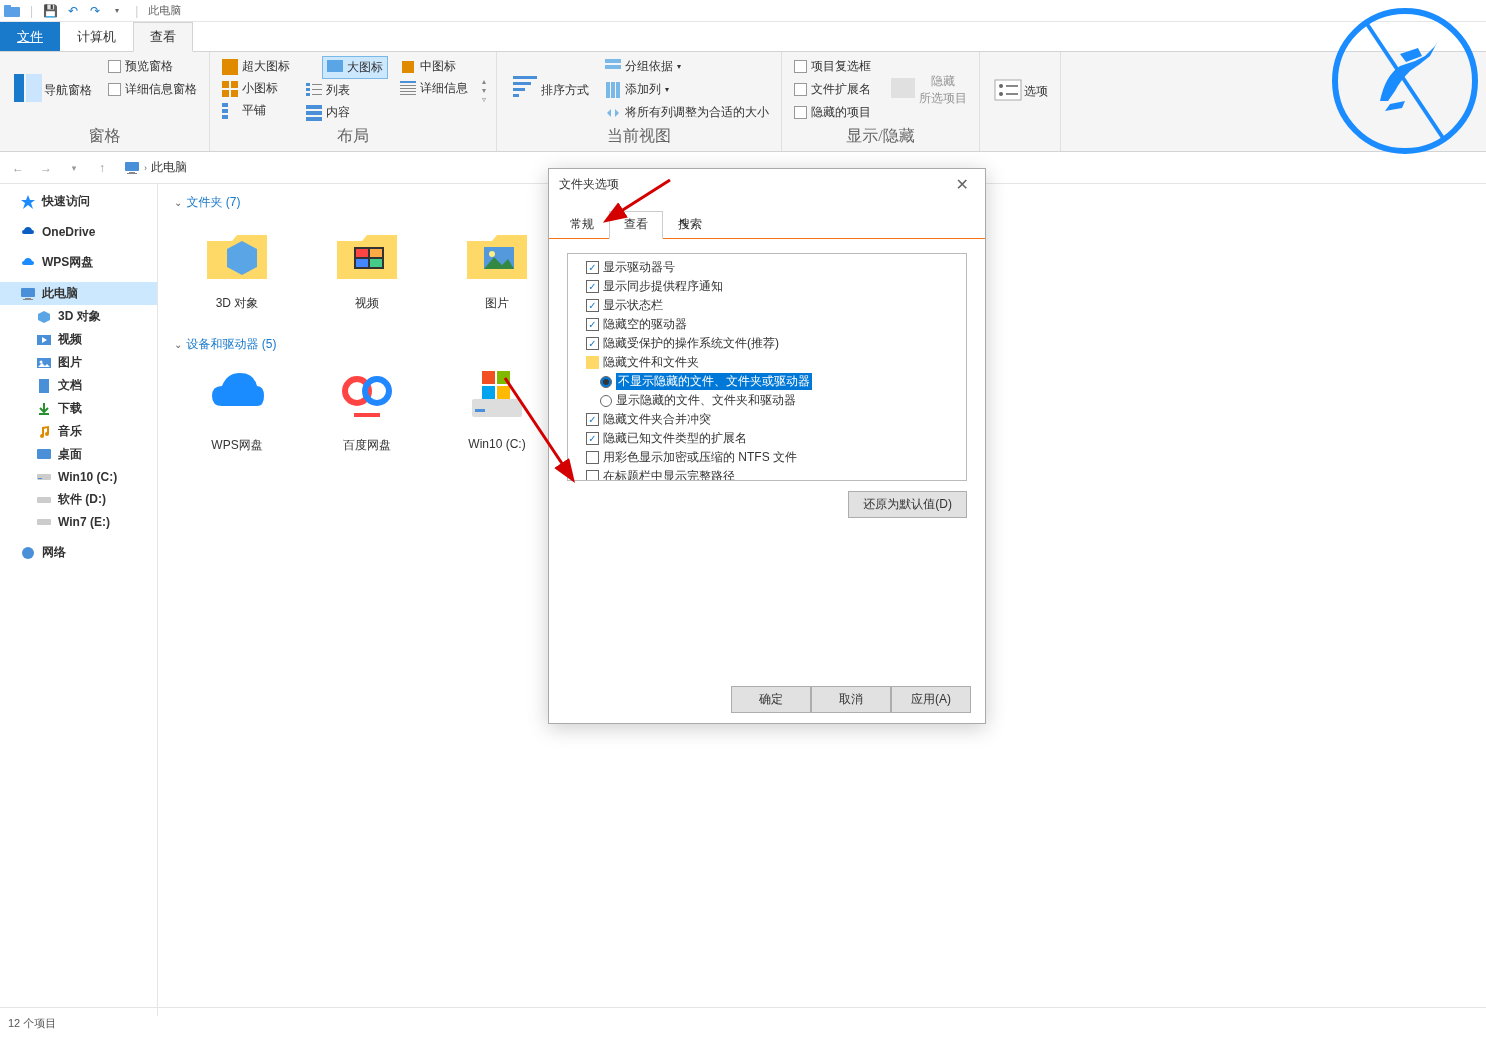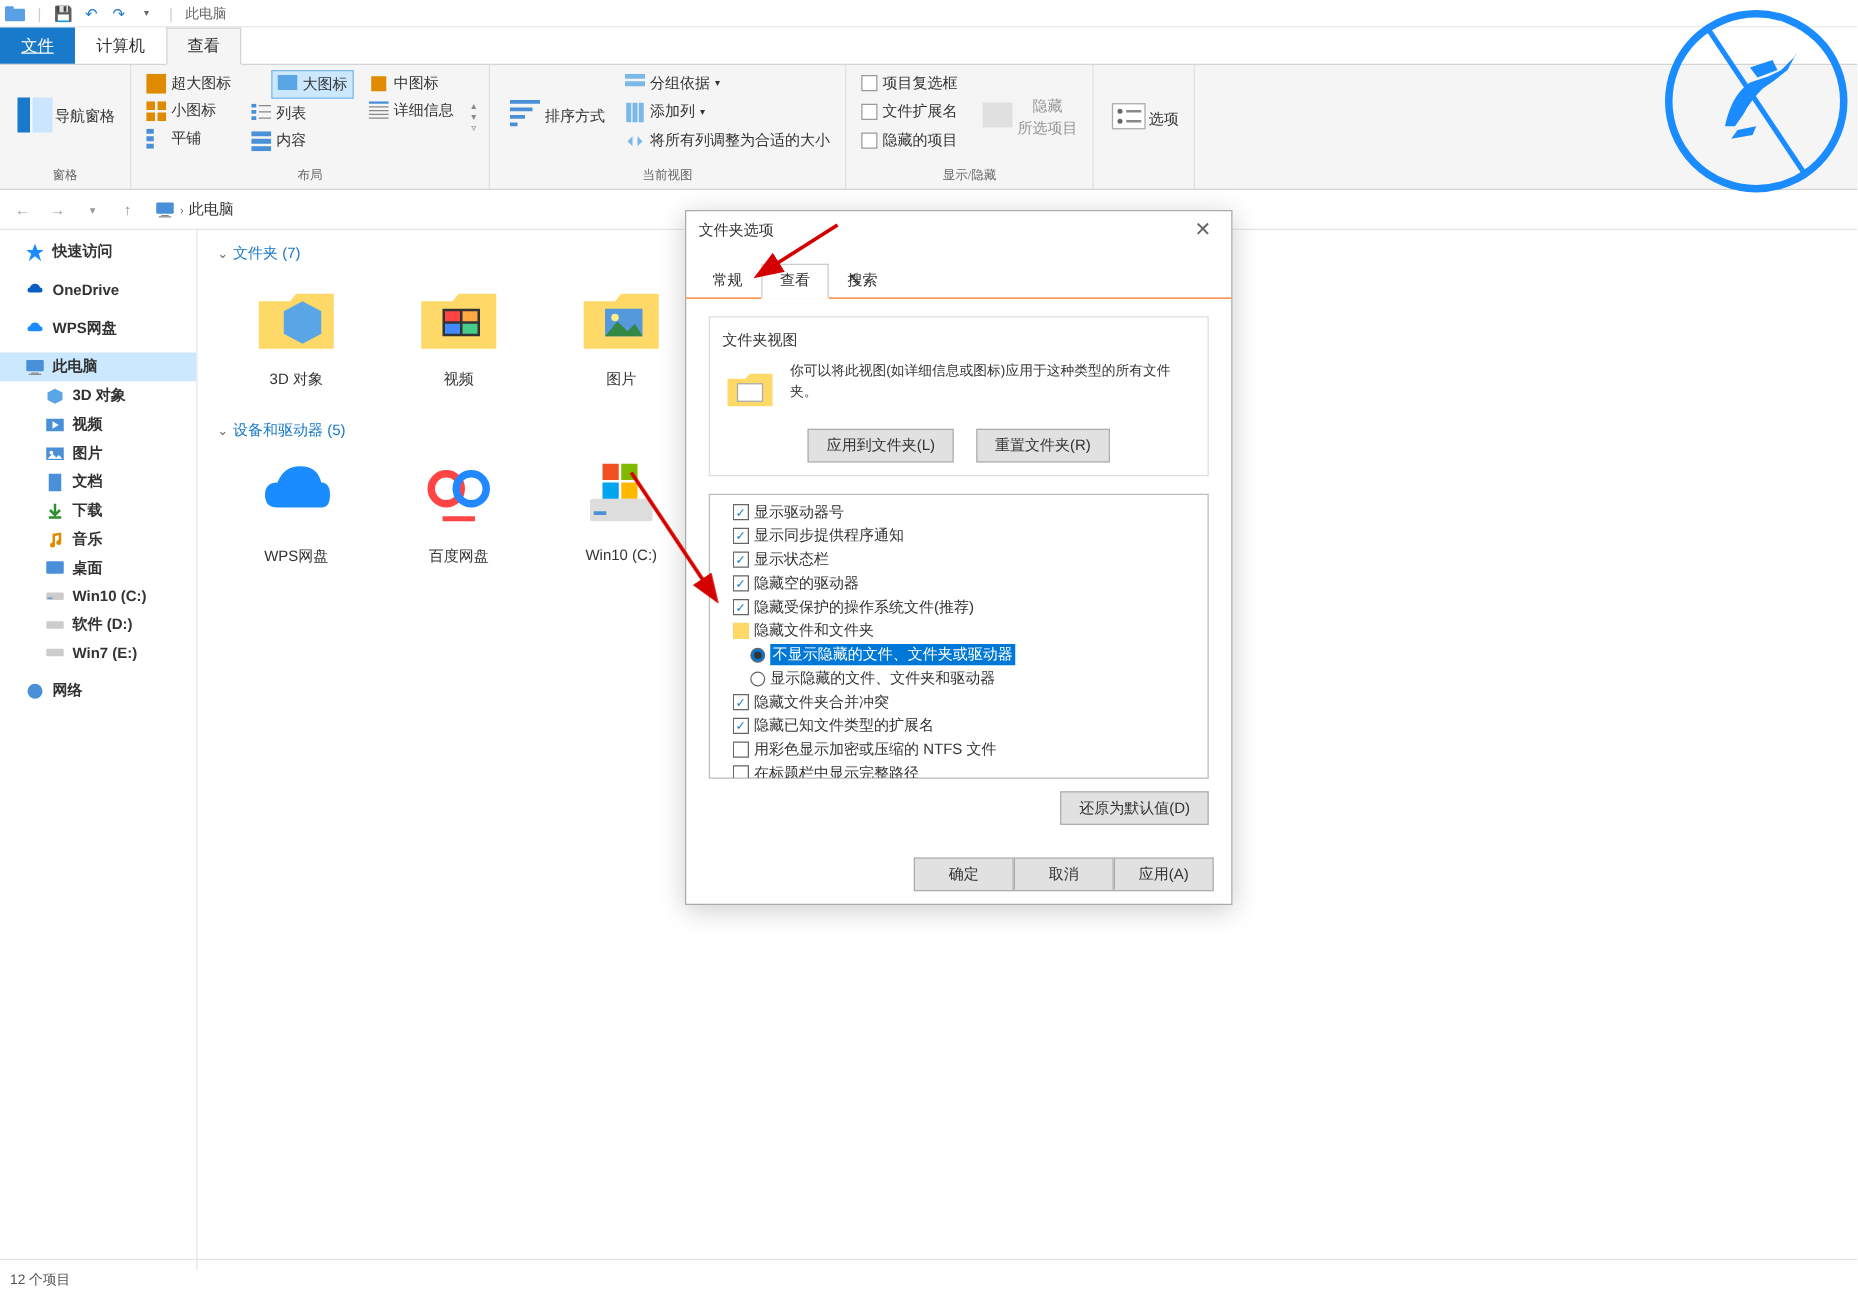--- a/index.html
+++ b/index.html
@@ -15,21 +15,21 @@
     
     .tabs-row { height: 30px; background: #fff; display: flex; border-bottom: 1px solid #d4d4d4; }
     .tab { padding: 5px 16px 5px 16px; font-size: 13px; cursor: pointer; border: 1px solid transparent; }
     .tab.active-dark { background: #1979ca; color: #fff; text-decoration: underline; }
     .tab.active-light { background: #f5f5f5; border: 1px solid #d4d4d4; border-bottom: 1px solid #f5f5f5; margin-bottom: -1px; }
     
     
     .ribbon { height: 100px; background: #f5f5f5; border-bottom: 1px solid #d4d4d4; display: flex; }
     .ribbon-group { padding: 4px 8px; border-right: 1px solid #e0e0e0; display: flex; flex-direction: column; }
     .ribbon-group-content { flex: 1; display: flex; gap: 8px; }
-    .ribbon-group-label { text-align: center; font-size: 10px; color: #666; margin-top: 2px; font-family: Liberation Serif, serif; }
+    .ribbon-group-label { text-align: center; font-size: 16px; color: #666; margin-top: 2px; font-family: Liberation Serif, serif; }
     .ribbon-big-btn { display: flex; flex-direction: row; align-items: center; justify-content: flex-start; padding: 4px; cursor: pointer; min-width: 40px; }
     .ribbon-big-icon { width: 32px; height: 32px; margin-bottom: 4px; }
     .ribbon-small-btns { display: flex; flex-direction: column; gap: 2px; }
     .ribbon-small-btn { display: flex; align-items: center; gap: 4px; padding: 2px 4px; cursor: pointer; font-size: 12px; white-space: nowrap; }
     .ribbon-small-icon { width: 16px; height: 16px; flex-shrink: 0; }
     .chk { width: 13px; height: 13px; border: 1px solid #999; background: #fff; flex-shrink: 0; }
     
     
     .address-row { height: 32px; border-bottom: 1px solid #e5e5e5; display: flex; align-items: center; padding: 0 6px; gap: 4px; }
     .nav-arrow { width: 24px; height: 24px; display: flex; align-items: center; justify-content: center; color: #999; cursor: pointer; }
@@ -121,20 +121,30 @@
 <div class="ribbon">
   <div class="ribbon-group">
     <div class="ribbon-group-content">
       <div class="ribbon-big-btn">
         <svg class="ribbon-big-icon" viewBox="0 0 32 32">
             <rect x="2" y="2" width="10" height="28" fill="#1979ca"></rect>
             <rect x="14" y="2" width="16" height="28" fill="#cce5ff"></rect>
           </svg>
         <div>导航窗格</div>
       </div>
+      <div class="ribbon-small-btns">
+        <div class="ribbon-small-btn">
+            <span class="chk"></span>
+            <span>预览窗格</span>
+          </div>
+        <div class="ribbon-small-btn">
+            <span class="chk"></span>
+            <span>详细信息窗格</span>
+          </div>
+      </div>
     </div>
     <div class="ribbon-group-label">窗格</div>
   </div>
 
   <div class="ribbon-group">
     <div class="ribbon-group-content">
       <div class="ribbon-small-btns" style="gap:1px;">
         <div class="ribbon-small-btn">
             <svg class="ribbon-small-icon" viewBox="0 0 16 16">
               <rect width="16" height="16" fill="#e08a00"></rect>
@@ -517,34 +527,20 @@
   <div class="dlg-title">
     <span>文件夹选项</span>
     <span class="dlg-close">✕</span>
   </div>
   <div class="dlg-tabs">
     <div class="dlg-tab">常规</div>
     <div class="dlg-tab active">查看</div>
     <div class="dlg-tab">搜索</div>
   </div>
   <div class="dlg-body">
-    <div class="dlg-section">
-      <div class="dlg-section-label">文件夹视图</div>
-      <div class="dlg-view-row">
-        <svg class="dlg-folder-icon" viewBox="0 0 44 44">
-            <path d="M4 14 L18 14 L22 10 L40 10 L40 36 L4 36 Z" fill="#ffd968"></path>
-            <rect x="12" y="18" width="20" height="14" fill="#fff" stroke="#aaa"></rect>
-          </svg>
-        <div class="dlg-view-text">你可以将此视图(如详细信息或图标)应用于这种类型的所有文件夹。</div>
-      </div>
-      <div class="dlg-btns-row">
-        <div class="dlg-btn">应用到文件夹(L)</div>
-        <div class="dlg-btn">重置文件夹(R)</div>
-      </div>
-    </div>
 
     <div class="dlg-tree">
       <div class="tree-item l1">
           <span class="tree-chk">✓</span>
           <span>显示驱动器号</span>
         </div>
       <div class="tree-item l1">
           <span class="tree-chk">✓</span>
           <span>显示同步提供程序通知</span>
         </div>

